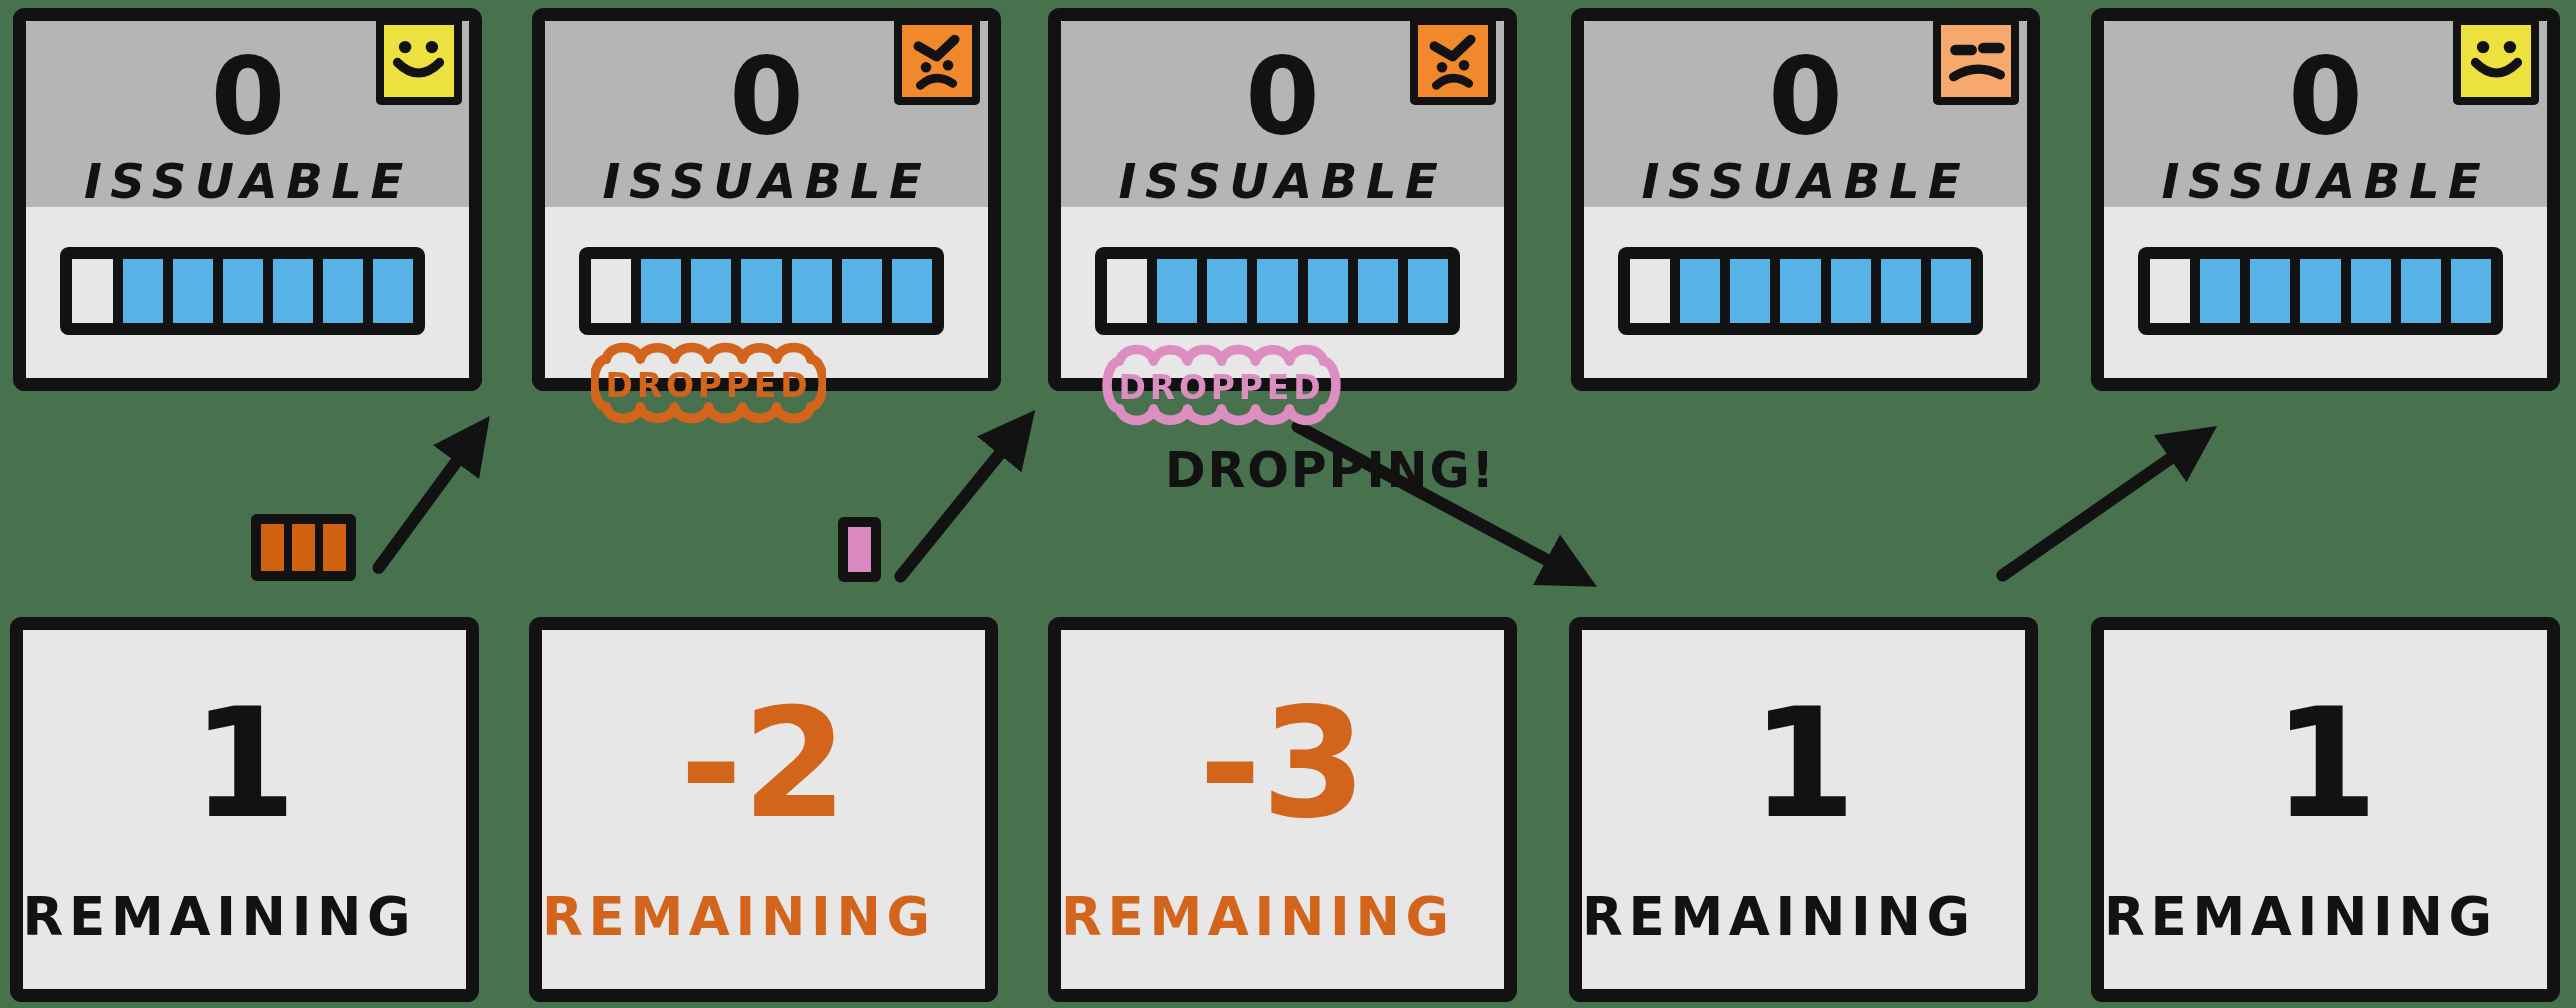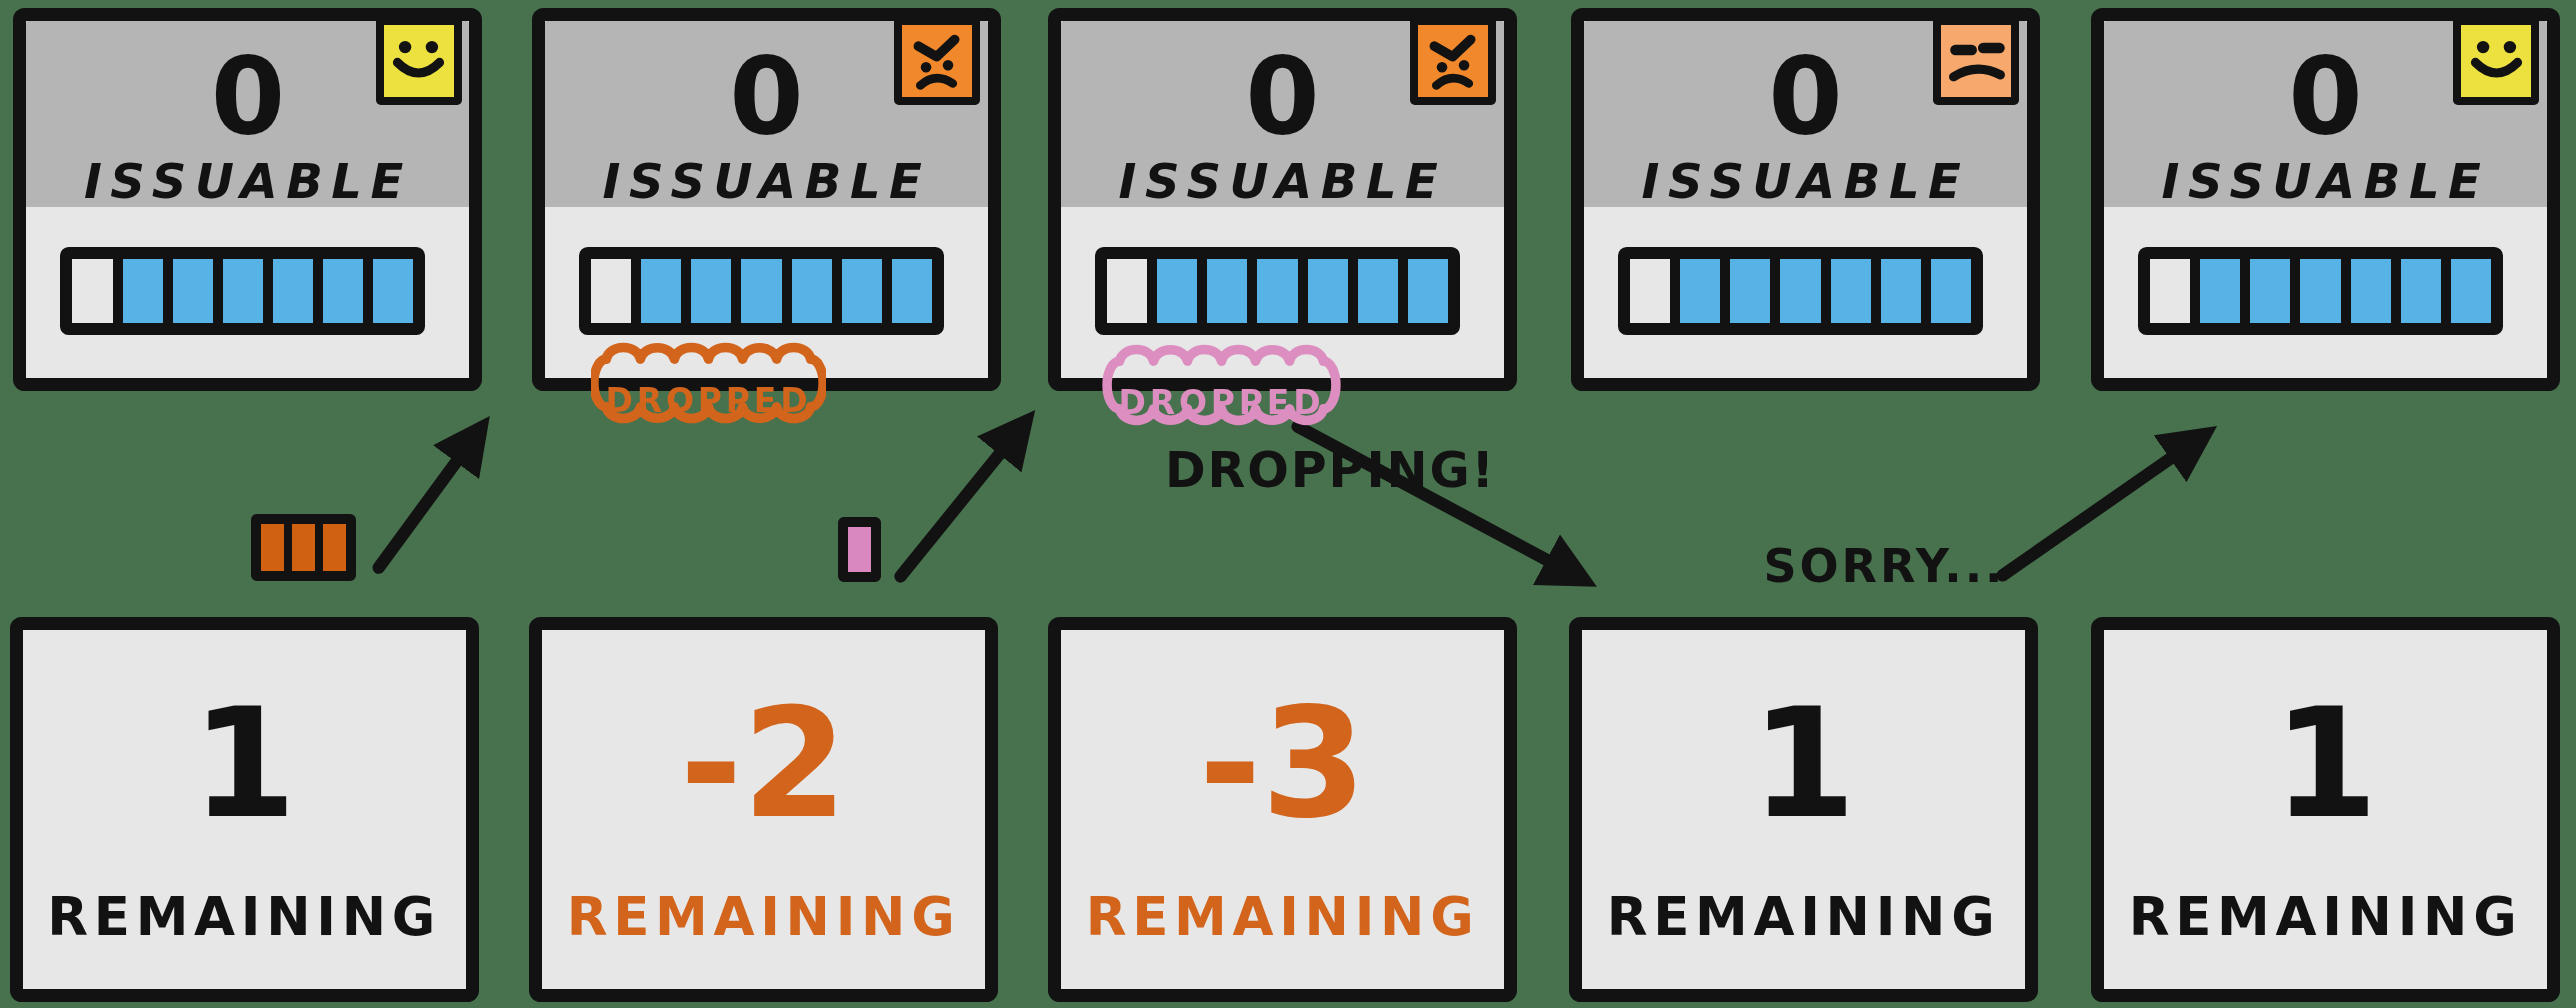--- a/index.html
+++ b/index.html
@@ -26,27 +26,27 @@
   .face-orange{background:var(--face-orange);}
   .face-peach{background:var(--face-peach);}
 
   .bar{position:absolute; left:34px; top:226px; width:365px; height:88px; border:12.4px solid var(--ink); border-radius:8.6px; display:flex; overflow:hidden;}
   .bar .cell{flex:1;}
   .bar .cell + .cell{border-left:10.5px solid var(--ink);}
   .bar .cell.filled{background:var(--bar-blue);}
   .bar .cell.empty{background:var(--card-bg);}
 
   .remaining-value{position:absolute; left:0; right:0; top:46px; text-align:center; font-size:151px; font-weight:700; color:var(--ink);}
-  .remaining-label{position:absolute; left:0; right:0; top:256px; text-align:center; font-size:53px; font-weight:700; letter-spacing:5.7px; color:var(--ink);}
+  .remaining-label{position:absolute; left:0; right:0; top:256px; text-align:left; font-size:53px; font-weight:700; letter-spacing:5.7px; color:var(--ink);}
   .negative .remaining-value, .negative .remaining-label{color:var(--accent-orange);}
 
   
   .cloud-badge{position:absolute; display:flex; align-items:center; justify-content:center; z-index:5;}
   .cloud-badge svg{position:absolute; inset:0; width:100%; height:100%;}
-  .cloud-badge .cloud-text{position:relative; font-size:33px; font-weight:700; letter-spacing:3.8px; top:17px;}
+  .cloud-badge .cloud-text{position:relative; font-size:33px; font-weight:700; letter-spacing:3.8px; top:2px;}
   .cloud-orange .cloud-text{color:var(--accent-orange);}
   .cloud-orange svg path{stroke:var(--accent-orange);}
   .cloud-pink .cloud-text{color:var(--accent-pink);}
   .cloud-pink svg path{stroke:var(--accent-pink);}
 
   
   .token{position:absolute; border:10.5px solid var(--ink); border-radius:5.7px; display:flex; overflow:hidden;}
   .token .cell{flex:1;}
   .token .cell + .cell{border-left:8.6px solid var(--ink);}
   .token-orange .cell{background:var(--token-orange);}
@@ -194,21 +194,20 @@
   <div class="token token-orange" style="left:251px; top:514px; width:105px; height:67px;">
       <div class="cell filled"></div>
       <div class="cell filled"></div>
       <div class="cell filled"></div>
     </div>
   <div class="token token-pink" style="left:838px; top:517px; width:43px; height:65px;">
       <div class="cell filled"></div>
     </div>
 
   <div class="note-text" id="dropping-note">DROPPING!</div>
-  <div class="note-text" id="sorry-note">SORRY...</div>
 
   <svg class="arrow" style="left:368px; top:409px;" width="139" height="172" viewBox="0 0 145 180">
     <defs>
         <marker id="ah1" markerWidth="4.6" markerHeight="4.6" refX="3.4" refY="2.3" orient="auto">
           <path class="head" d="M0,0 L4.6,2.3 L0,4.6 Z" fill="#121212"></path>
         </marker>
       </defs>
     <line x1="11" y1="166" x2="118" y2="20" marker-end="url(#ah1)"></line>
   </svg>
 

